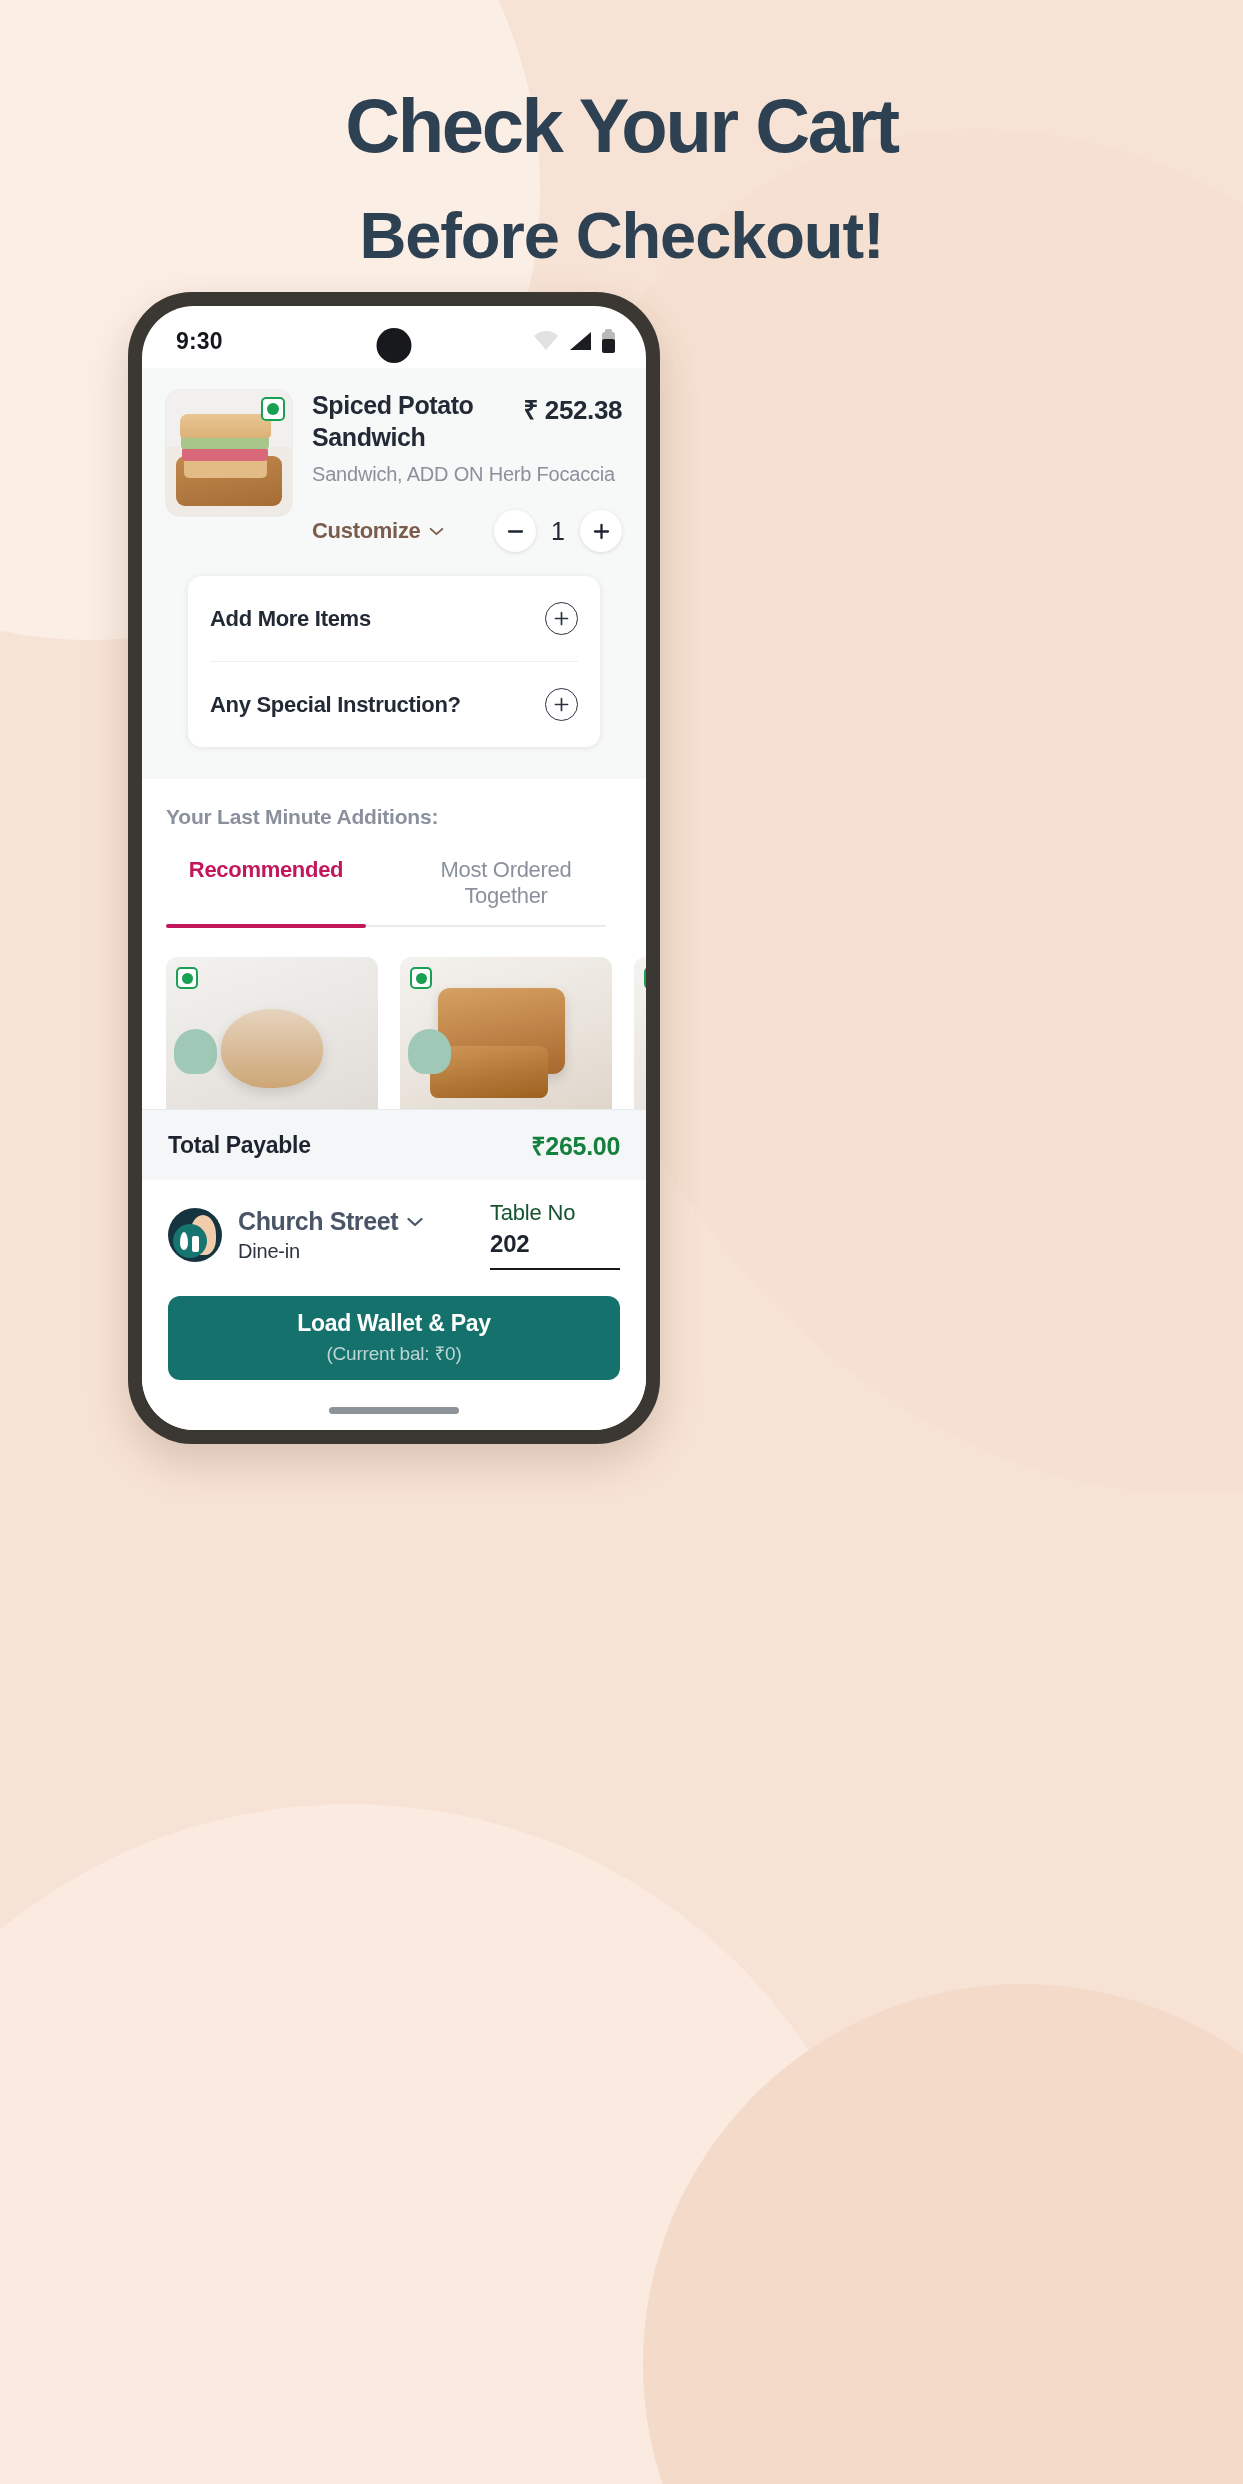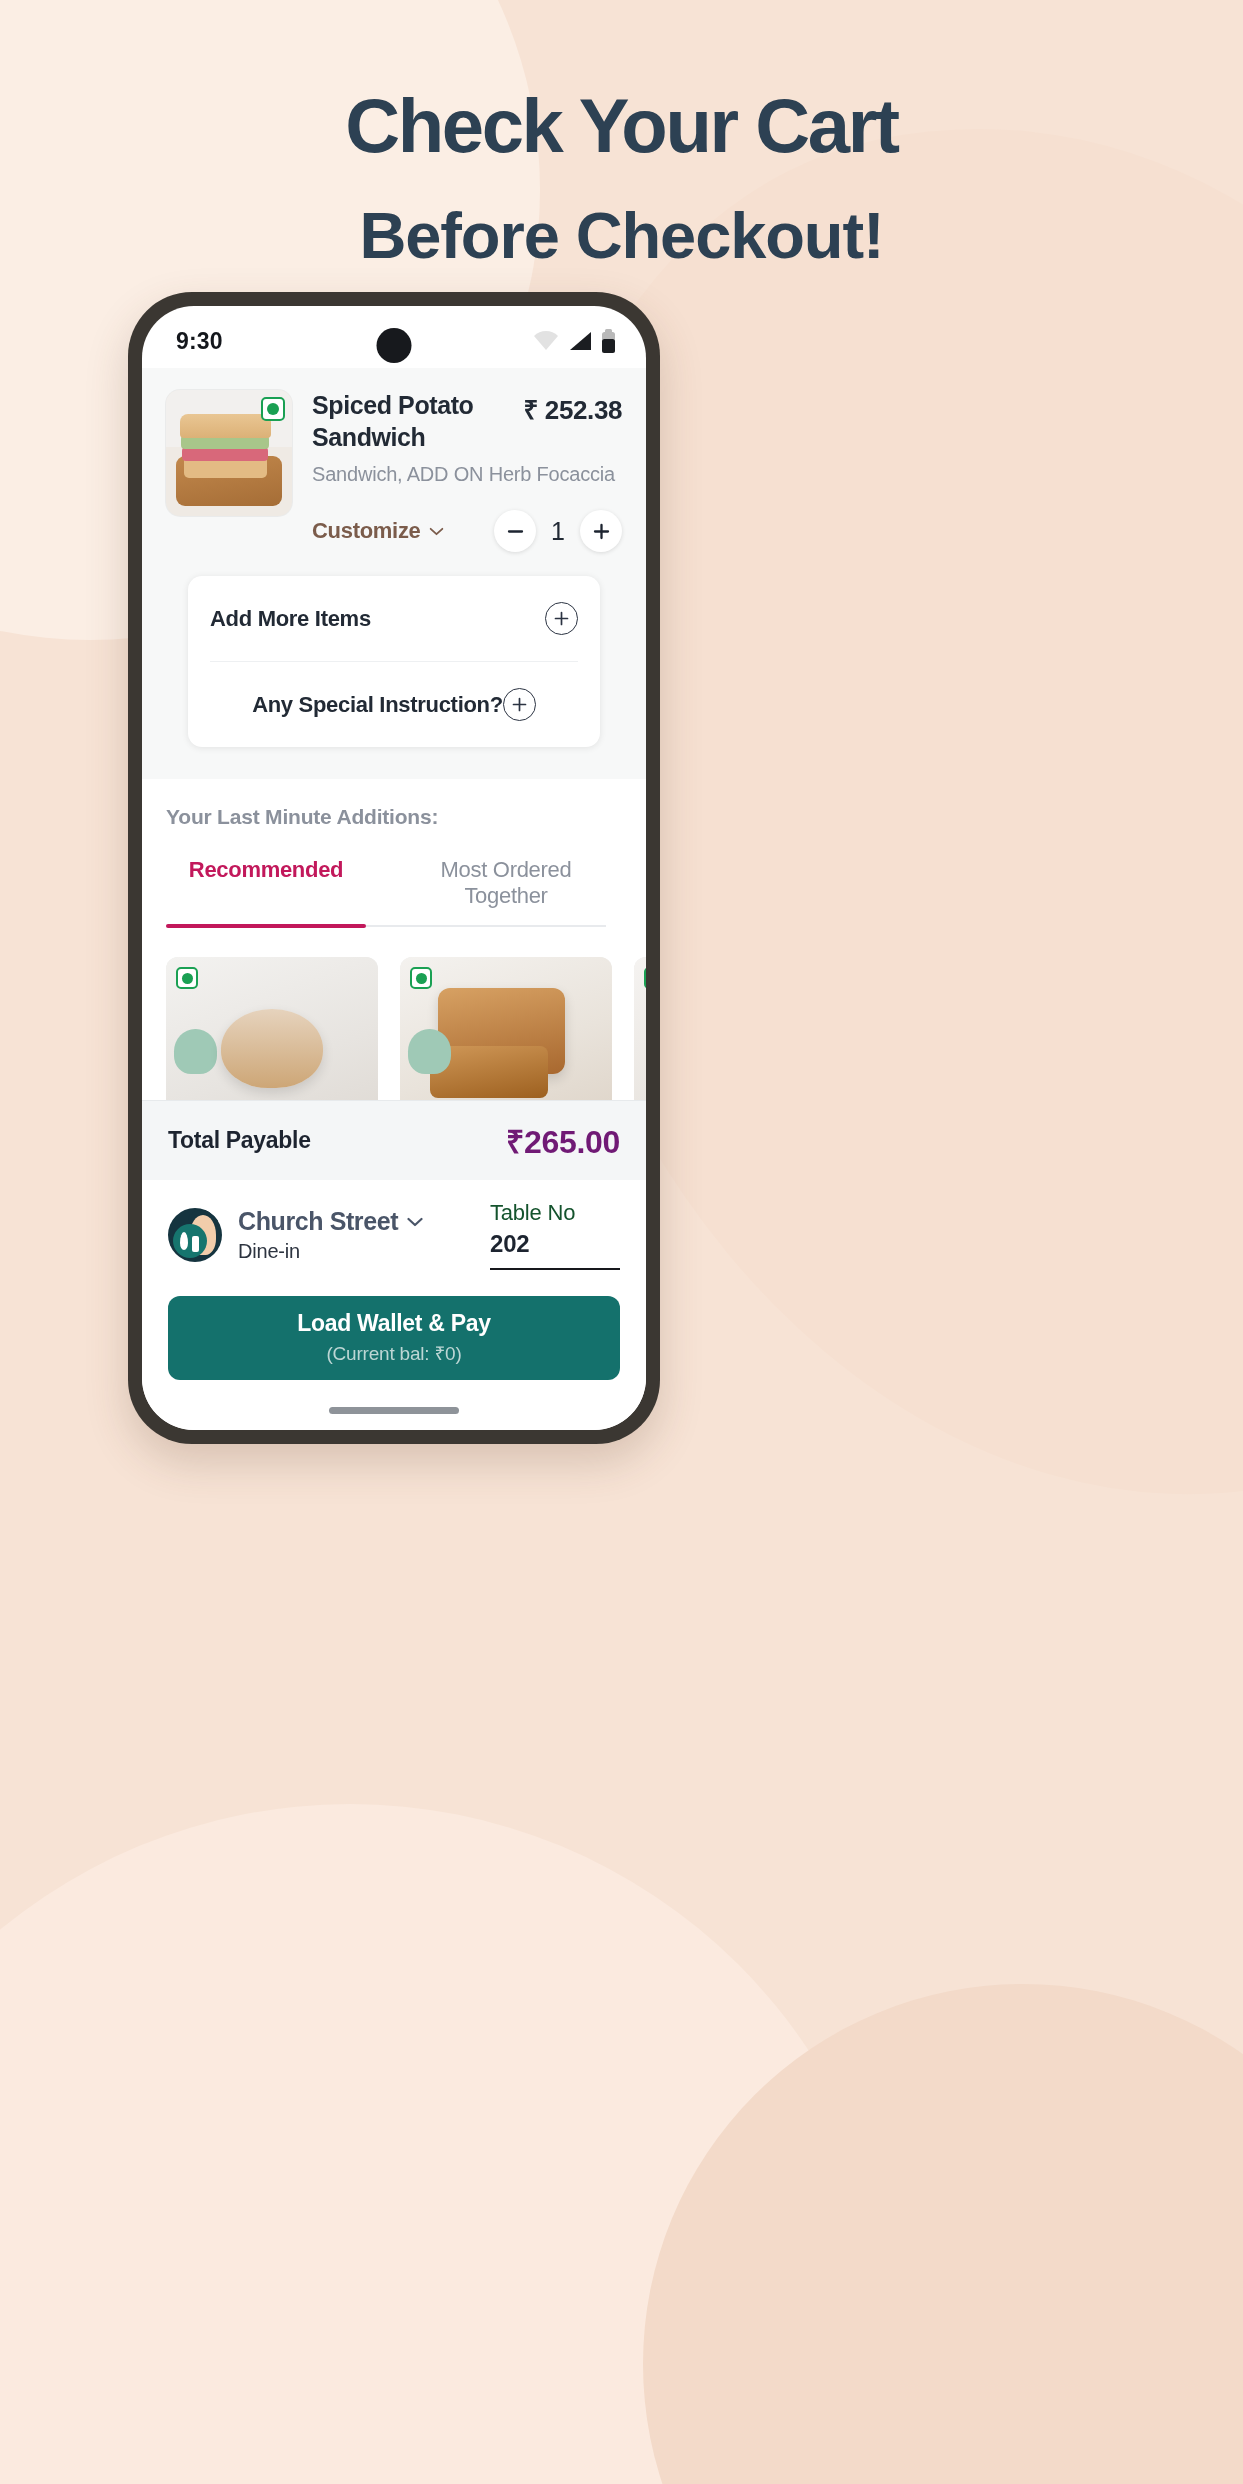--- a/index.html
+++ b/index.html
@@ -174,21 +174,21 @@
   .addons-card {
     margin:24px 22px 0 22px;
     background:#fff; border-radius:14px;
     box-shadow:0 1px 7px rgba(0,0,0,.09);
     padding:0 22px;
   }
   .addon-row {
     display:flex; align-items:center; justify-content:space-between;
     padding:26px 0; cursor:pointer;
   }
-  .addon-row + .addon-row { border-top:1.4px solid #eef0f2;justify-content:center; }
+  .addon-row + .addon-row { border-top:1.4px solid #eef0f2; }
   .addon-label { font-size:22px; color:#222a35; font-weight:bold; letter-spacing:-.3px; }
   .plus-circle {
     width:33px; height:33px; border-radius:50%;
     border:1.6px solid #2b3342; display:flex; align-items:center; justify-content:center;
   }
 
   .lastminute {
     padding:26px 40px 0 24px; background:#fff;
   }
   .lm-title { font-size:21px; color:#8b919c; font-weight:bold; letter-spacing:-.2px; }
@@ -235,21 +235,21 @@
   .veg-badge-sm i { width:11px; height:11px; border-radius:50%; background:#1aa053; display:block; }
 
   
   .total-bar {
     flex:0 0 auto; background:#f4f6f7;
     display:flex; align-items:center; justify-content:space-between;
     padding:18px 26px;
     border-top:1px solid #e7eaec;
   }
   .total-label { font-size:23px; font-weight:bold; color:#1d2430; letter-spacing:-.3px; }
-  .total-value { font-size:32px; font-weight:bold; color:#701a75; letter-spacing:-.3px; }
+  .total-value { font-size:25px; font-weight:bold; color:#15803d; letter-spacing:-.3px; }
 
   
   .footer { flex:0 0 auto; background:#fff; padding:20px 26px 10px 26px; }
   .store-row { display:flex; align-items:center; }
   .store-avatar {
     width:54px; height:54px; flex:0 0 54px; border-radius:50%;
     background:#15343f; position:relative; overflow:hidden;
   }
   .sa-face { position:absolute; right:6px; top:7px; width:26px; height:40px;
     background:#f2cdab; border-radius:50% 50% 40% 40%; }

